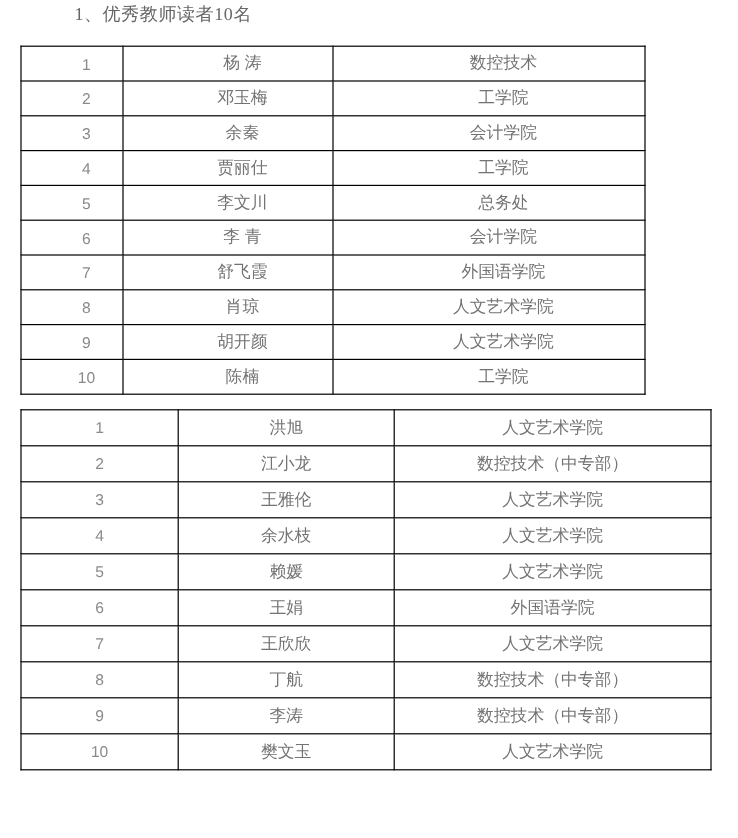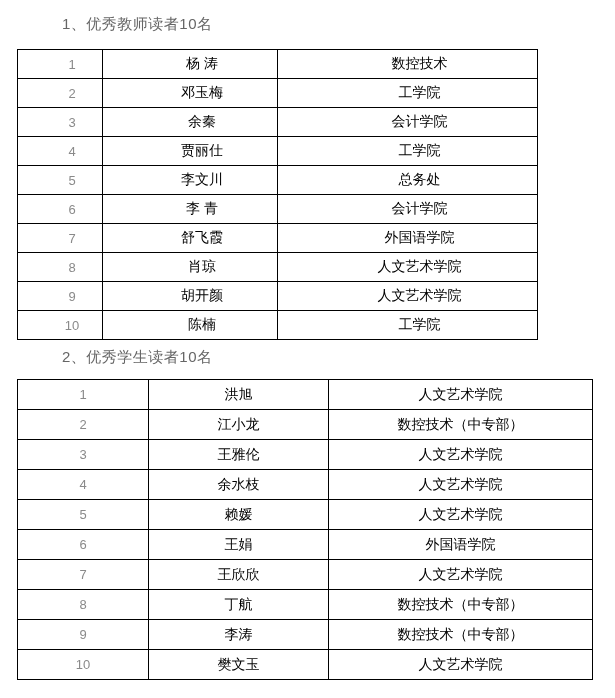--- a/index.html
+++ b/index.html
@@ -23,21 +23,22 @@
     margin: 0;
     padding: 0;
     margin-left: 62px;
     font-size: 15px;
     font-weight: normal;
     line-height: 20px;
     color: #666666;
     letter-spacing: 0.5px;
   }
   .section-heading.first {
-    padding-top: 14px;
+    padding-top: 3px;
+    font-family: Liberation Serif, serif;
   }
   .section-heading.second {
     margin-top: 7px;
   }
   table.readers-table {
     border-collapse: collapse;
     table-layout: fixed;
     margin-left: 17px;
     background: #ffffff;
   }
@@ -46,21 +47,21 @@
   table.t1 col.c-no   { width: 85px; }
   table.t1 col.c-name { width: 175px; }
   table.t1 col.c-dept { width: 260px; }
   table.t2 col.c-no   { width: 131px; }
   table.t2 col.c-name { width: 180px; }
   table.t2 col.c-dept { width: 264px; }
   .readers-table td {
     border: 1px solid #000000;
     text-align: center;
     vertical-align: middle;
-    color: #000000;
+    color: #737373;
     font-size: 14px;
     padding: 0;
     overflow: hidden;
     white-space: nowrap;
   }
   table.t1 td { height: 28px; }
   table.t2 td { height: 29px; }
   
   table.t1 td { text-indent: 24px; }
   .readers-table td.no-cell {
@@ -138,21 +139,20 @@
         </tr>
 
         <tr>
           <td class="no-cell">10</td>
           <td class="name-cell">陈楠</td>
           <td class="dept-cell">工学院</td>
         </tr>
       </tbody>
   </table>
 
-  <h2 class="section-heading second">2、优秀学生读者10名</h2>
 
   <table class="readers-table t2">
     <colgroup>
       <col class="c-no">
         <col class="c-name">
         <col class="c-dept">
     </colgroup>
     <tbody>
 
         <tr>

